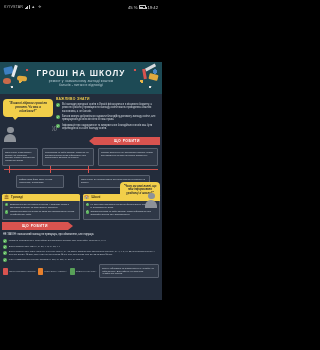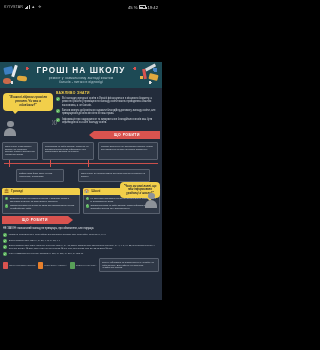--- a/index.html
+++ b/index.html
@@ -28,21 +28,21 @@
   .pct,.clock{font-size:4.2px;color:#dcdcdc;}
 
   
   #poster {
     position:absolute; top:62px; left:0; width:162px; height:238px;
     background:#232c3b; overflow:hidden;
   }
 
   
   .header {
-    position:relative; height:26px; background:#1d4a55;
+    position:relative; height:32px; background:#1d4a55;
     display:flex; align-items:center; justify-content:center;
     flex-direction:column; overflow:hidden;
   }
   .header::before, .header::after{
     content:""; position:absolute; top:0; bottom:0; width:34px;
     background:
       radial-gradient(circle at 20% 30%, #4a86c6 0 2.2px, transparent 2.3px),
       radial-gradient(circle at 60% 60%, #e8b54a 0 1.6px, transparent 1.7px),
       radial-gradient(circle at 80% 25%, #d9534f 0 1.3px, transparent 1.4px),
       radial-gradient(circle at 35% 78%, #e2e2e2 0 1.4px, transparent 1.5px);

